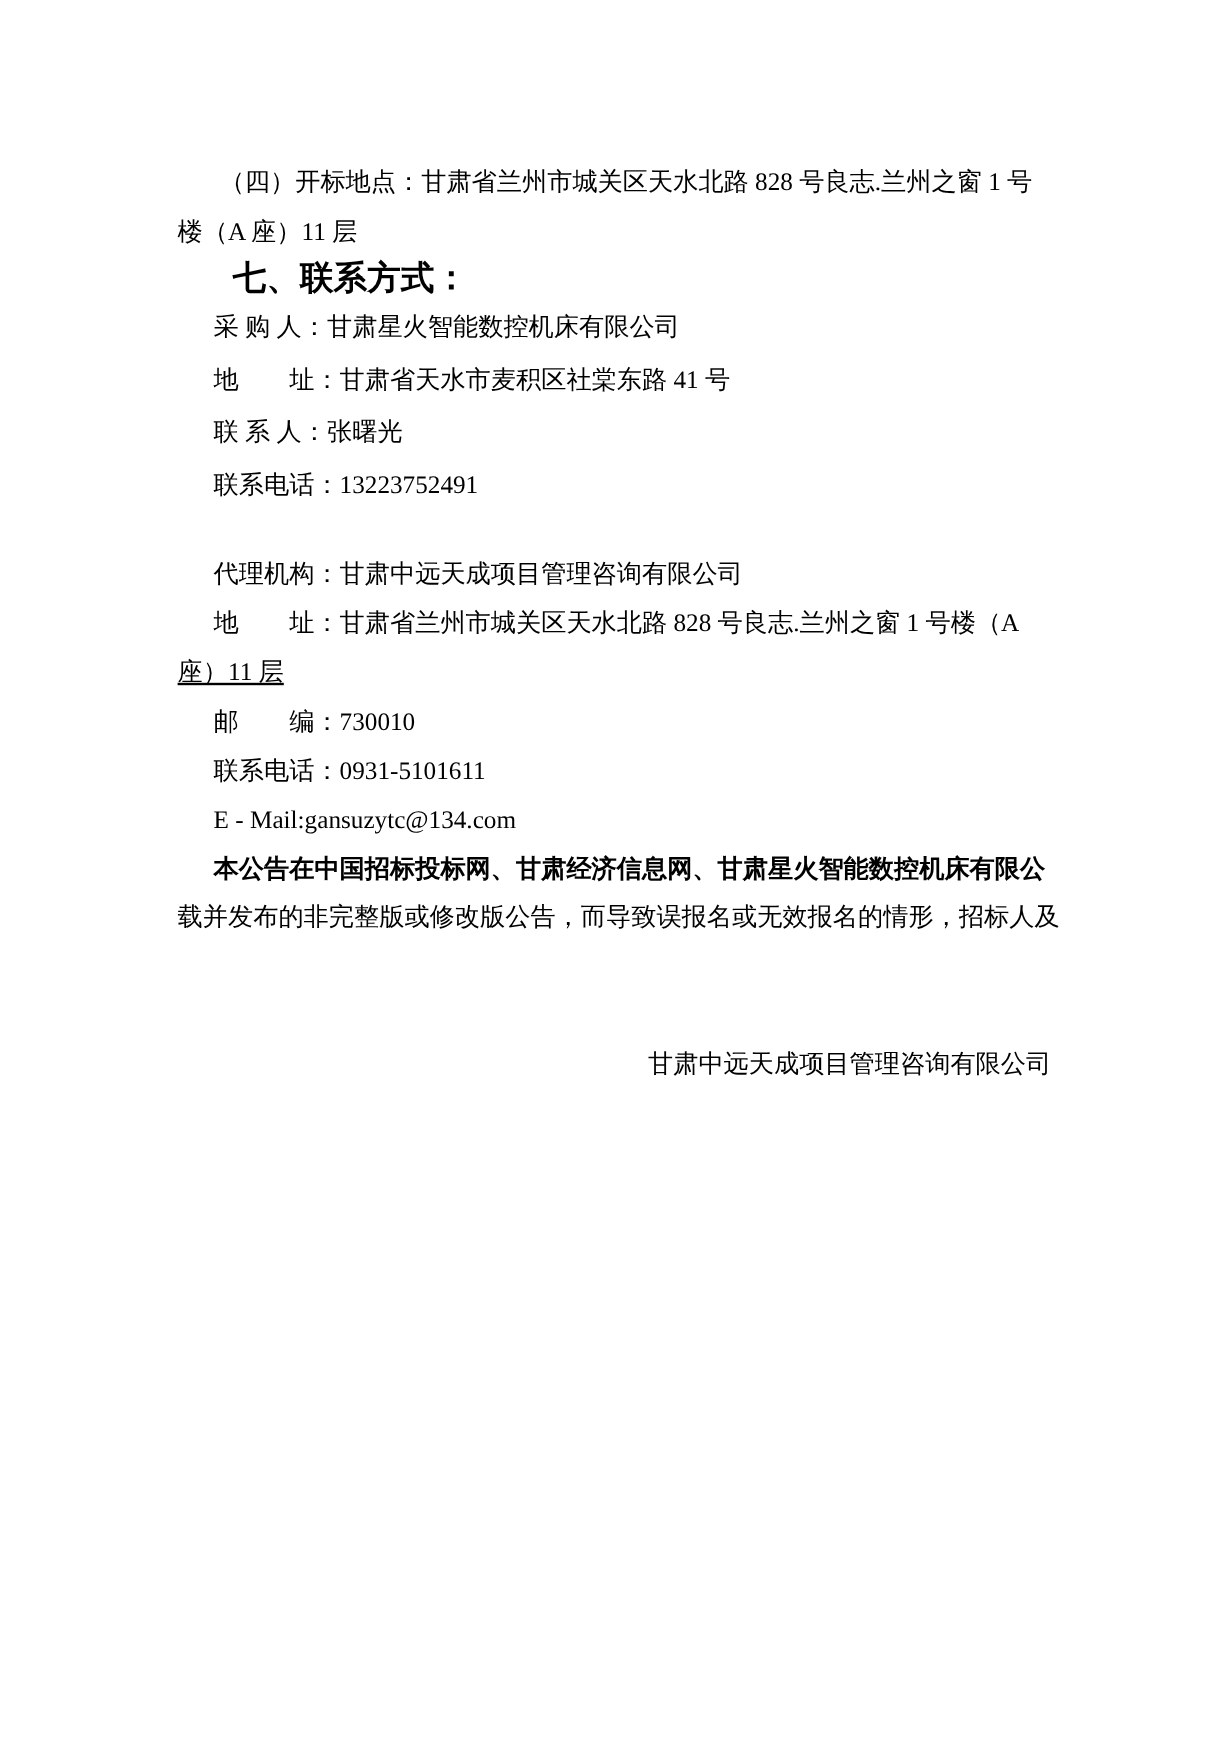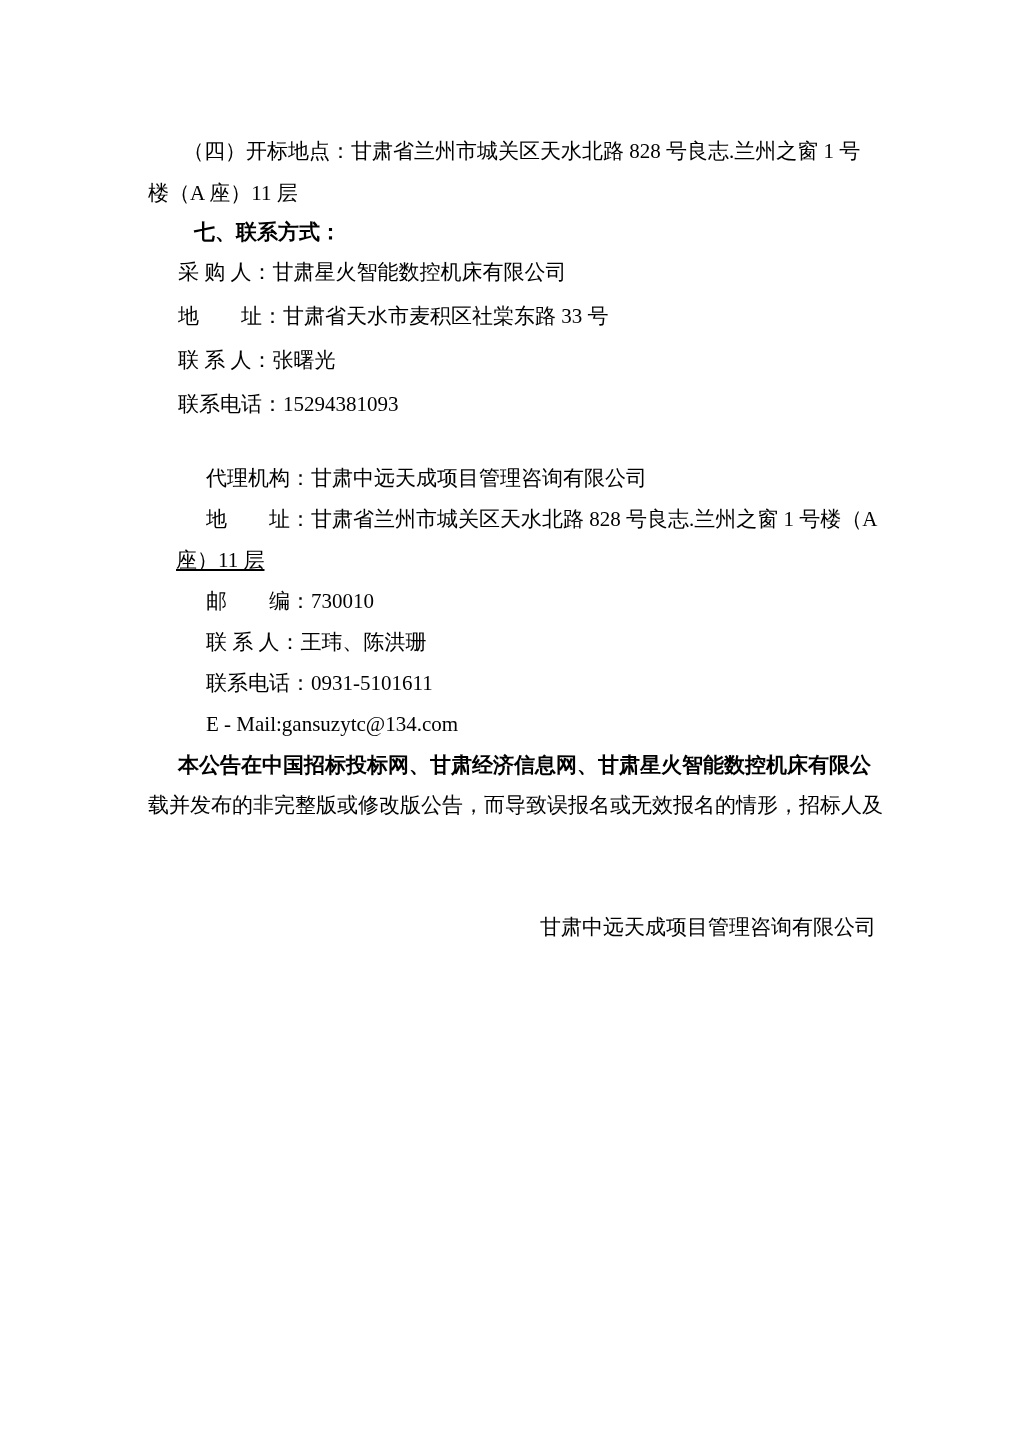--- a/index.html
+++ b/index.html
@@ -22,37 +22,36 @@
   .line {
     white-space: nowrap;
     line-height: 42px;
   }
   .indent-open {
     padding-left: 35px;
   }
   .heading {
     font-family: "Liberation Sans", "DejaVu Sans", sans-serif;
     font-weight: bold;
-    font-size: 21px;
+    font-size: 28px;
     line-height: 36px;
     padding-left: 46px;
     white-space: nowrap;
     margin: 0;
   }
   .row {
     white-space: nowrap;
     padding-left: 30px;
   }
   .purchaser .row {
     line-height: 44px;
   }
   .agency .row,
   .agency .cont-line {
     line-height: 41px;
-    margin-left: 28px;
   }
   .agency {
     margin-top: 32px;
   }
   .cont-line {
     white-space: nowrap;
     text-decoration: underline;
   }
   .media-par .mline {
     white-space: nowrap;
@@ -79,31 +78,30 @@
 
 <div class="page">
 
   <div class="line indent-open">（四）开标地点：甘肃省兰州市城关区天水北路 828 号良志.兰州之窗 1 号</div>
   <div class="line">楼（A 座）11 层</div>
 
   <h2 class="heading">七、联系方式：</h2>
 
   <div class="purchaser">
     <div class="row"><span>采 购 人：</span><span>甘肃星火智能数控机床有限公司</span></div>
-    <div class="row"><span>地　　址：</span><span>甘肃省天水市麦积区社棠东路 33 号</span></div>
+    <div class="row"><span>地　　址：</span><span>甘肃省天水市麦积区社棠东路 41 号</span></div>
     <div class="row"><span>联 系 人：</span><span>张曙光</span></div>
-    <div class="row"><span>联系电话：</span><span>15294381093</span></div>
+    <div class="row"><span>联系电话：</span><span>13223752491</span></div>
   </div>
 
   <div class="agency">
     <div class="row"><span>代理机构：</span><span>甘肃中远天成项目管理咨询有限公司</span></div>
     <div class="row"><span>地　　址：</span><span>甘肃省兰州市城关区天水北路 828 号良志.兰州之窗 1 号楼（A</span></div>
     <div class="cont-line">座）11 层</div>
     <div class="row"><span>邮　　编：</span><span>730010</span></div>
-    <div class="row"><span>联 系 人：</span><span>王玮、陈洪珊</span></div>
     <div class="row"><span>联系电话：</span><span>0931-5101611</span></div>
     <div class="row"><span>E - Mail:</span><span>gansuzytc@134.com</span></div>
   </div>
 
 
   <div class="media-par">
     <div class="mline first">本公告在中国招标投标网、甘肃经济信息网、甘肃星火智能数控机床有限公</div>
     <div class="mline">载并发布的非完整版或修改版公告，而导致误报名或无效报名的情形，招标人及</div>
   </div>
 

